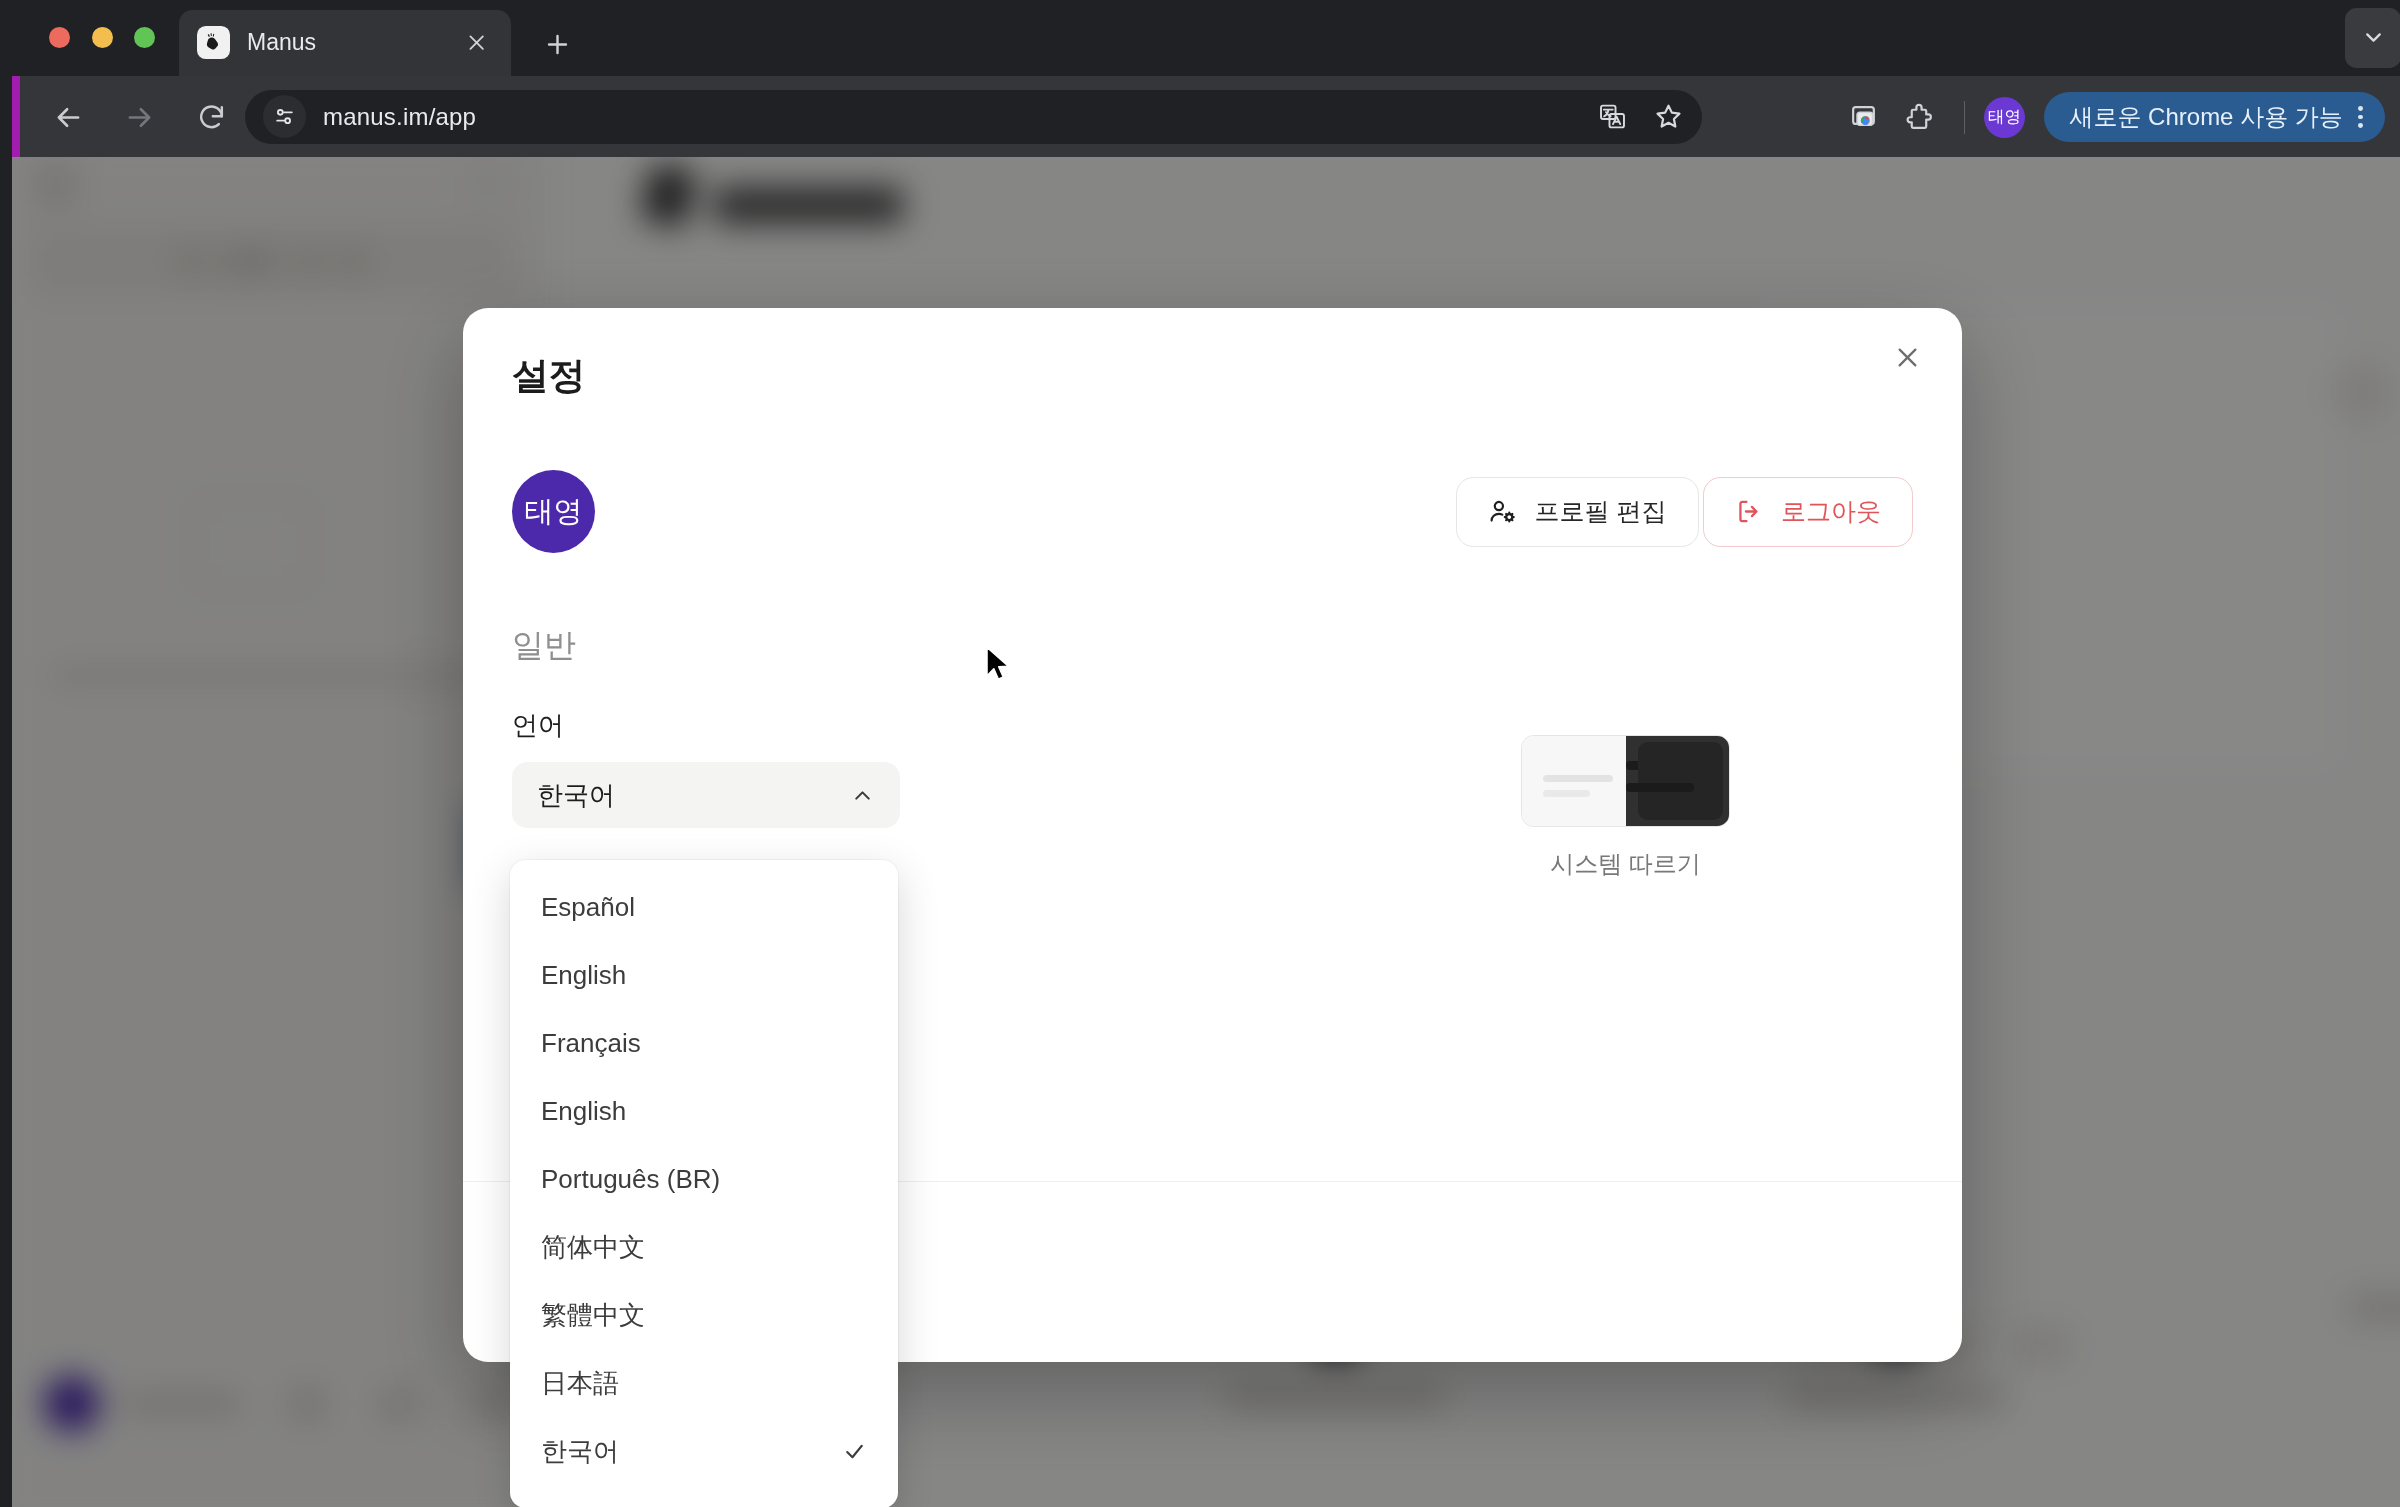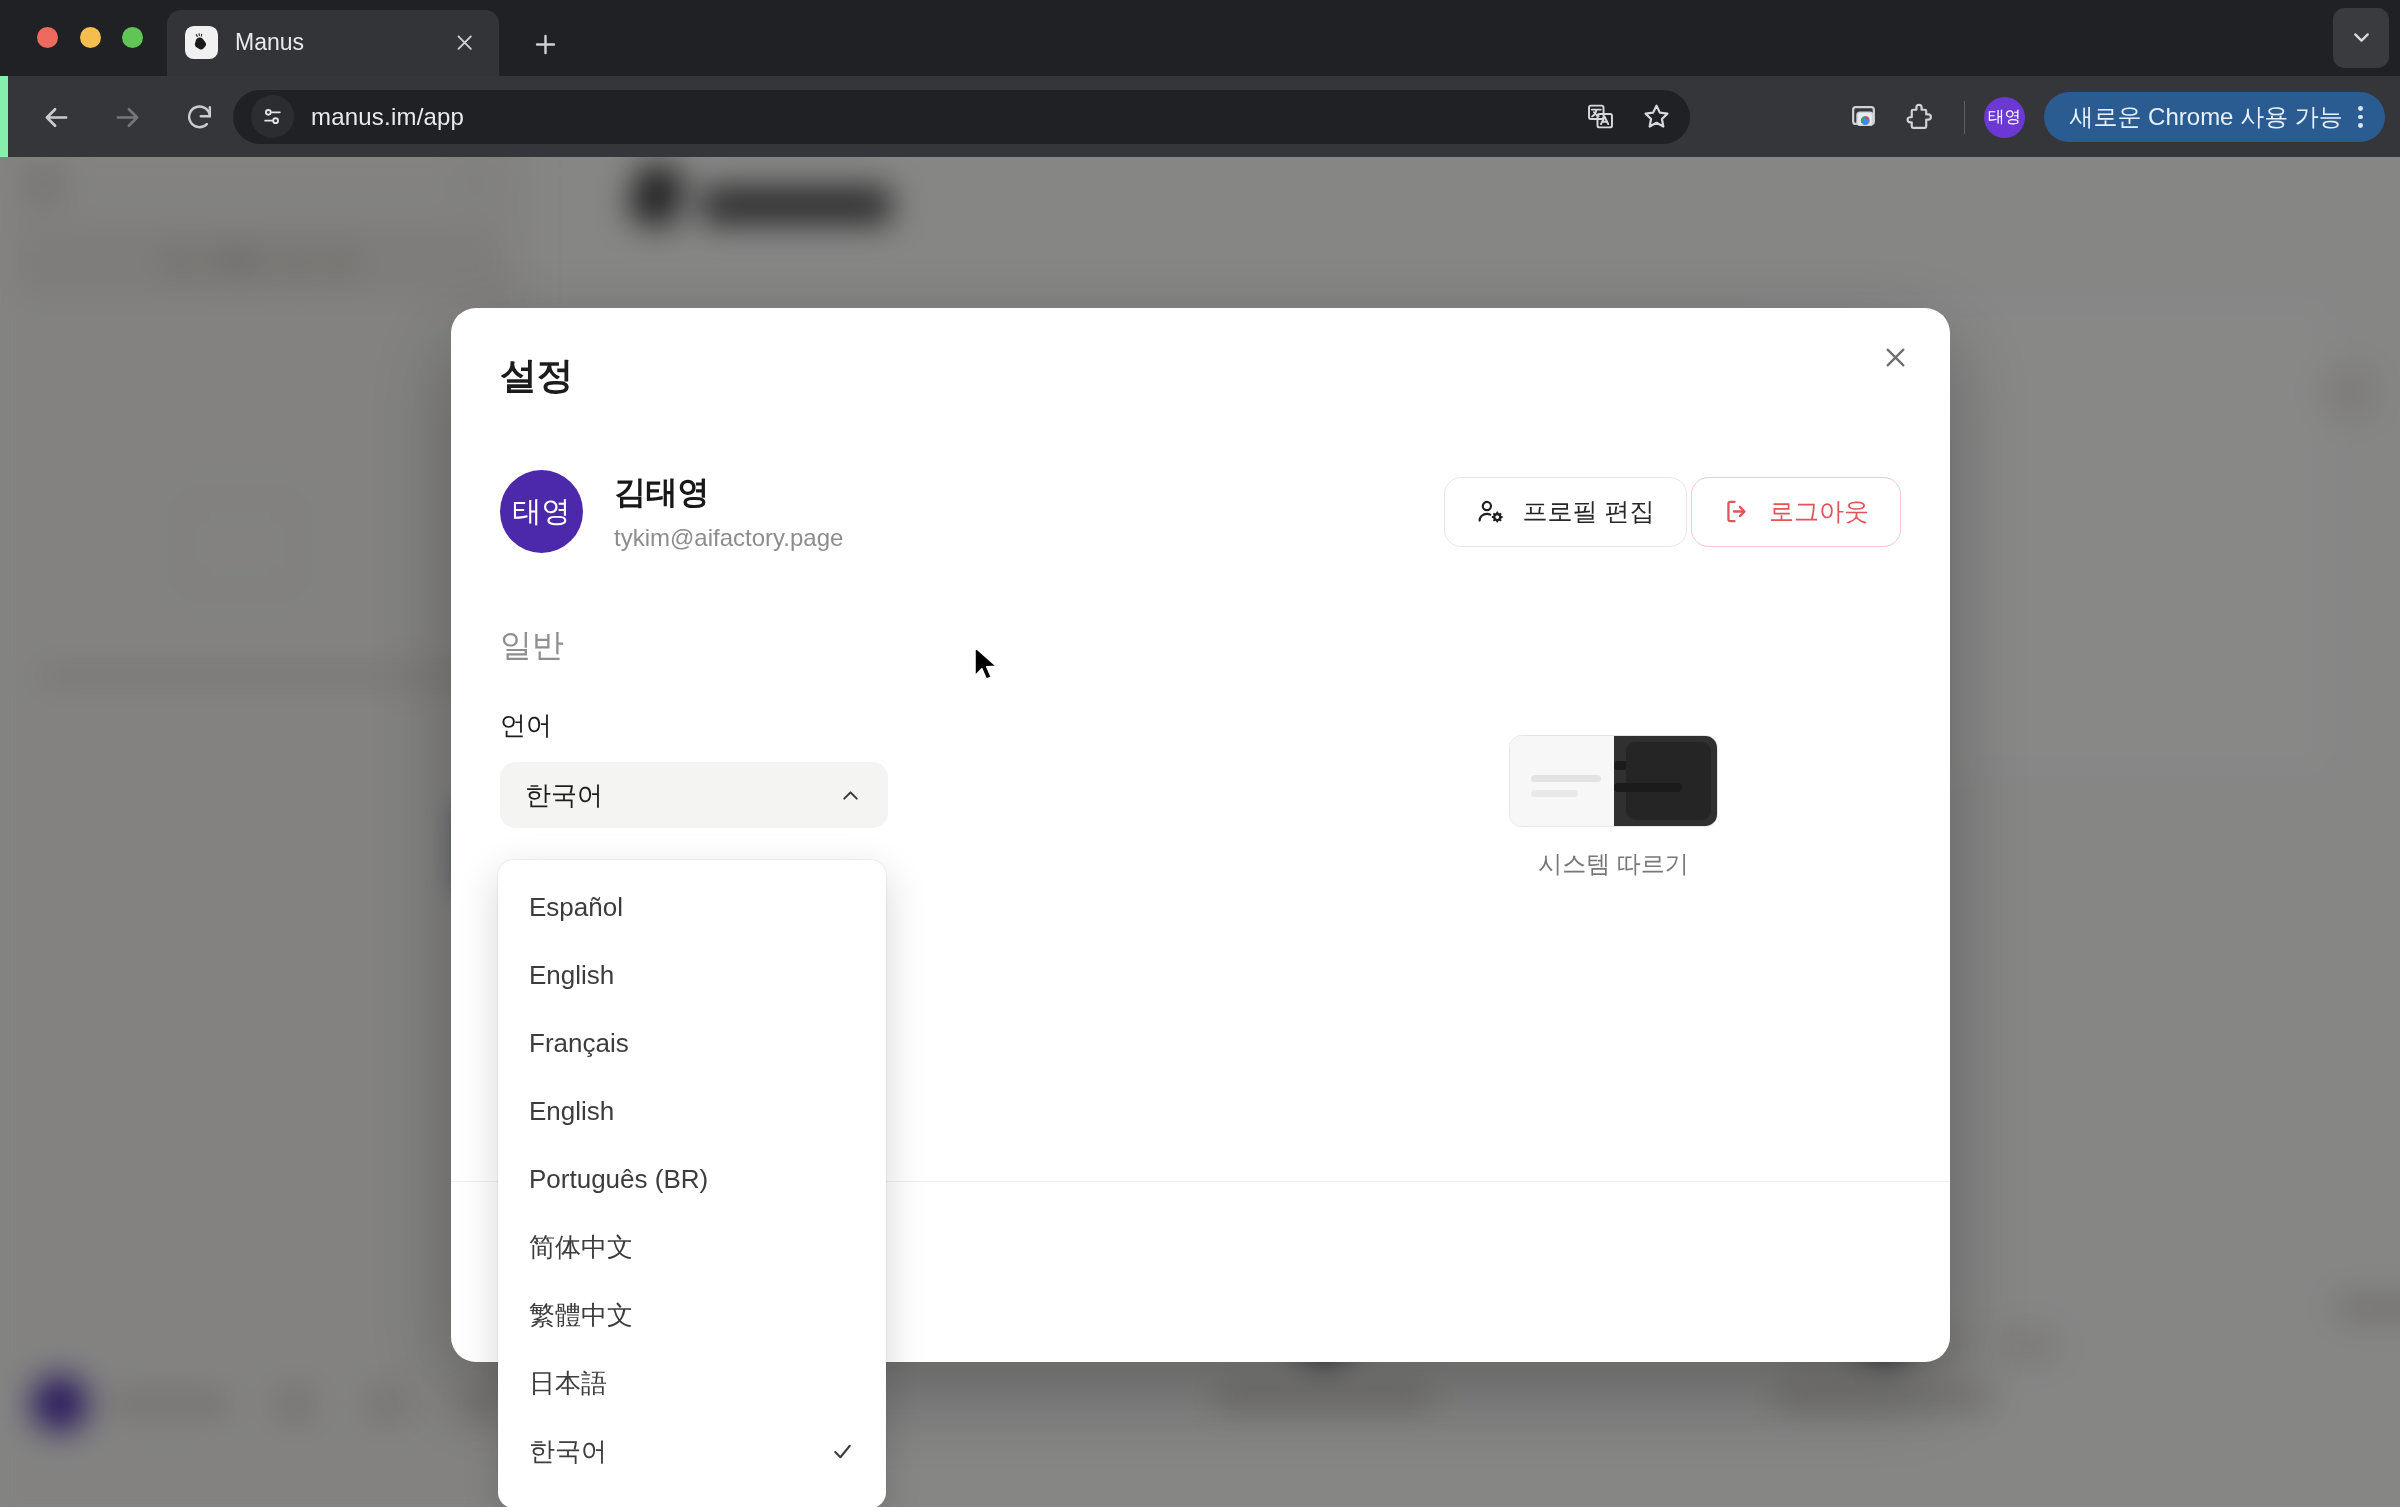--- a/index.html
+++ b/index.html
@@ -4,21 +4,21 @@
 <style>
   * { box-sizing: border-box; margin: 0; padding: 0; }
   html, body {
     width: 2401px; height: 1508px;
     overflow: hidden;
     font-family: "Liberation Sans", "DejaVu Sans", sans-serif;
     background: #202124;
   }
 
   
-  .browser { position: absolute; inset: 0; background: #86efac; }
+  .browser { position: absolute; inset: 0; background: #a21caf; margin-left: 12px; }
 
   .tabstrip {
     position: absolute; left: 0; top: 0; width: 2401px; height: 76px;
     background: #202124;
   }
   .traffic {
     position: absolute; left: 37px; top: 27px;
     display: flex; gap: 21.3px; align-items: center;
   }
   .dot { width: 21.3px; height: 21.3px; border-radius: 50%; }
@@ -517,24 +517,20 @@
       <div class="modal-close">
         <svg width="29" height="29" viewBox="0 0 24 24" fill="none" stroke="currentColor" stroke-width="1.9" stroke-linecap="round">
           <path d="M5.5 5.5l13 13M18.5 5.5l-13 13"></path>
         </svg>
       </div>
 
       <div class="modal-title">설정</div>
 
       <div class="account-row">
         <div class="acct-avatar">태영</div>
-        <div class="acct-meta">
-          <div class="acct-name">김태영</div>
-          <div class="acct-email">tykim@aifactory.page</div>
-        </div>
         <div class="acct-actions">
           <div class="btn btn-outline">
             <span style="display:flex;">
               <svg width="29" height="29" viewBox="0 0 24 24" fill="none" stroke="#1f1f1f" stroke-width="1.8" stroke-linecap="round" stroke-linejoin="round">
                 <circle cx="9" cy="7.5" r="3.4"></circle>
                 <path d="M3 19.5c0-3.3 2.7-5.5 6-5.5 1 0 2 .2 2.8.6"></path>
                 <circle cx="17.6" cy="16.6" r="2.5"></circle>
                 <path d="M17.6 12.9v1.1M17.6 19.2v1.1M21.3 16.6h-1.1M15 16.6h-1.1M20.2 14l-.8.8M15.8 18.4l-.8.8M20.2 19.2l-.8-.8M15.8 14.8l-.8-.8"></path>
               </svg>
             </span>

